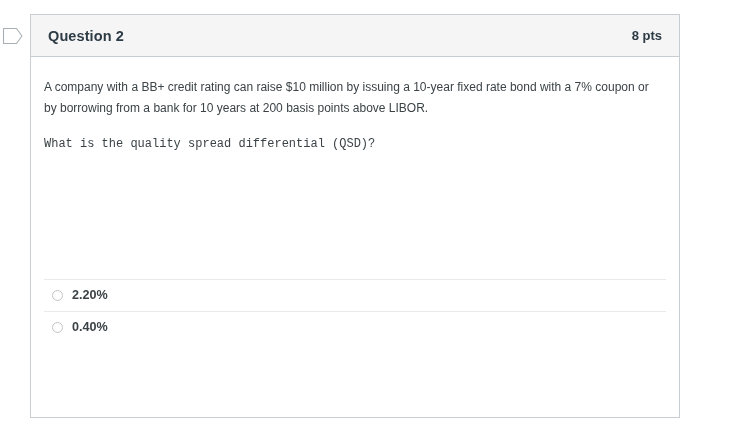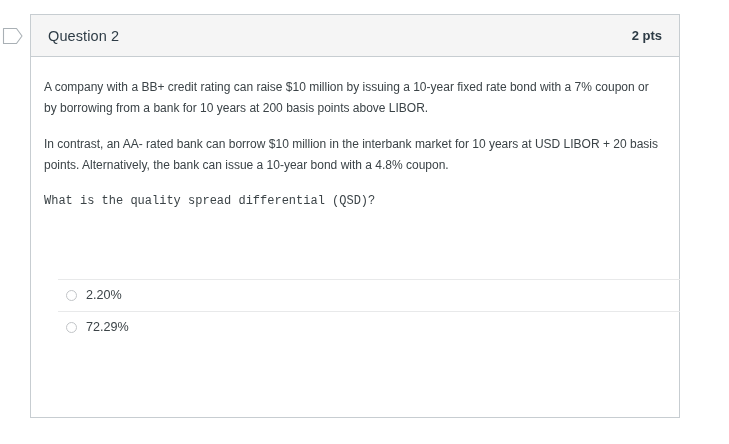--- a/index.html
+++ b/index.html
@@ -50,21 +50,21 @@
     border-bottom: 1px solid #c7cdd1;
     display: flex;
     align-items: center;
     justify-content: space-between;
     padding: 0 17px;
     box-sizing: border-box;
   }
 
   .question-title {
     font-size: 14.5px;
-    font-weight: normal;
+    font-weight: bold;
     color: #2d3b45;
     letter-spacing: 0.1px;
   }
 
   .question-points {
     font-size: 13px;
     font-weight: bold;
     color: #2d3b45;
   }
 
@@ -81,23 +81,24 @@
   }
 
   .q-text p:last-child {
     margin-bottom: 0;
     font-family: Liberation Mono, monospace;
   }
 
   
   .answers {
     position: absolute;
-    left: 27px;
+    left: 13px;
     top: 264px;
     width: 622px;
+    font-weight: bold;
   }
 
   .answer-row {
     display: flex;
     align-items: center;
     height: 32px;
     border-top: 1px solid #e8e9ea;
     padding-left: 8px;
     box-sizing: border-box;
   }
@@ -126,41 +127,40 @@
   <span class="flag-icon-wrap">
     <svg width="22" height="20" viewBox="0 0 22 20" xmlns="http://www.w3.org/2000/svg">
       <path d="M1.5 2.5 H14.5 L20 10 L14.5 17.5 H1.5 Z" fill="none" stroke="#a9b0b5" stroke-width="1.1" stroke-linejoin="round"></path>
     </svg>
   </span>
 
   <div class="question-card">
 
     <div class="question-header">
       <span class="question-title">Question 2</span>
-      <span class="question-points">2 pts</span>
+      <span class="question-points">8 pts</span>
     </div>
 
     <div class="question-body">
       <div class="q-text">
         <p>A company with a BB+ credit rating can raise $10 million by issuing a 10-year fixed rate bond with a 7% coupon or by borrowing from a bank for 10 years at 200 basis points above LIBOR.</p>
-        <p>In contrast, an AA- rated bank can borrow $10 million in the interbank market for 10 years at USD LIBOR + 20 basis points. Alternatively, the bank can issue a 10-year bond with a 4.8% coupon.</p>
         <p>What is the quality spread differential (QSD)?</p>
       </div>
     </div>
 
     <div class="answers">
 
       <div class="answer-row">
         <span class="radio"></span>
         <span class="answer-label">2.20%</span>
       </div>
 
 
 
       <div class="answer-row">
         <span class="radio"></span>
-        <span class="answer-label">72.29%</span>
+        <span class="answer-label">0.40%</span>
       </div>
 
     </div>
 
   </div>
 </div>
 
 </body></html>

